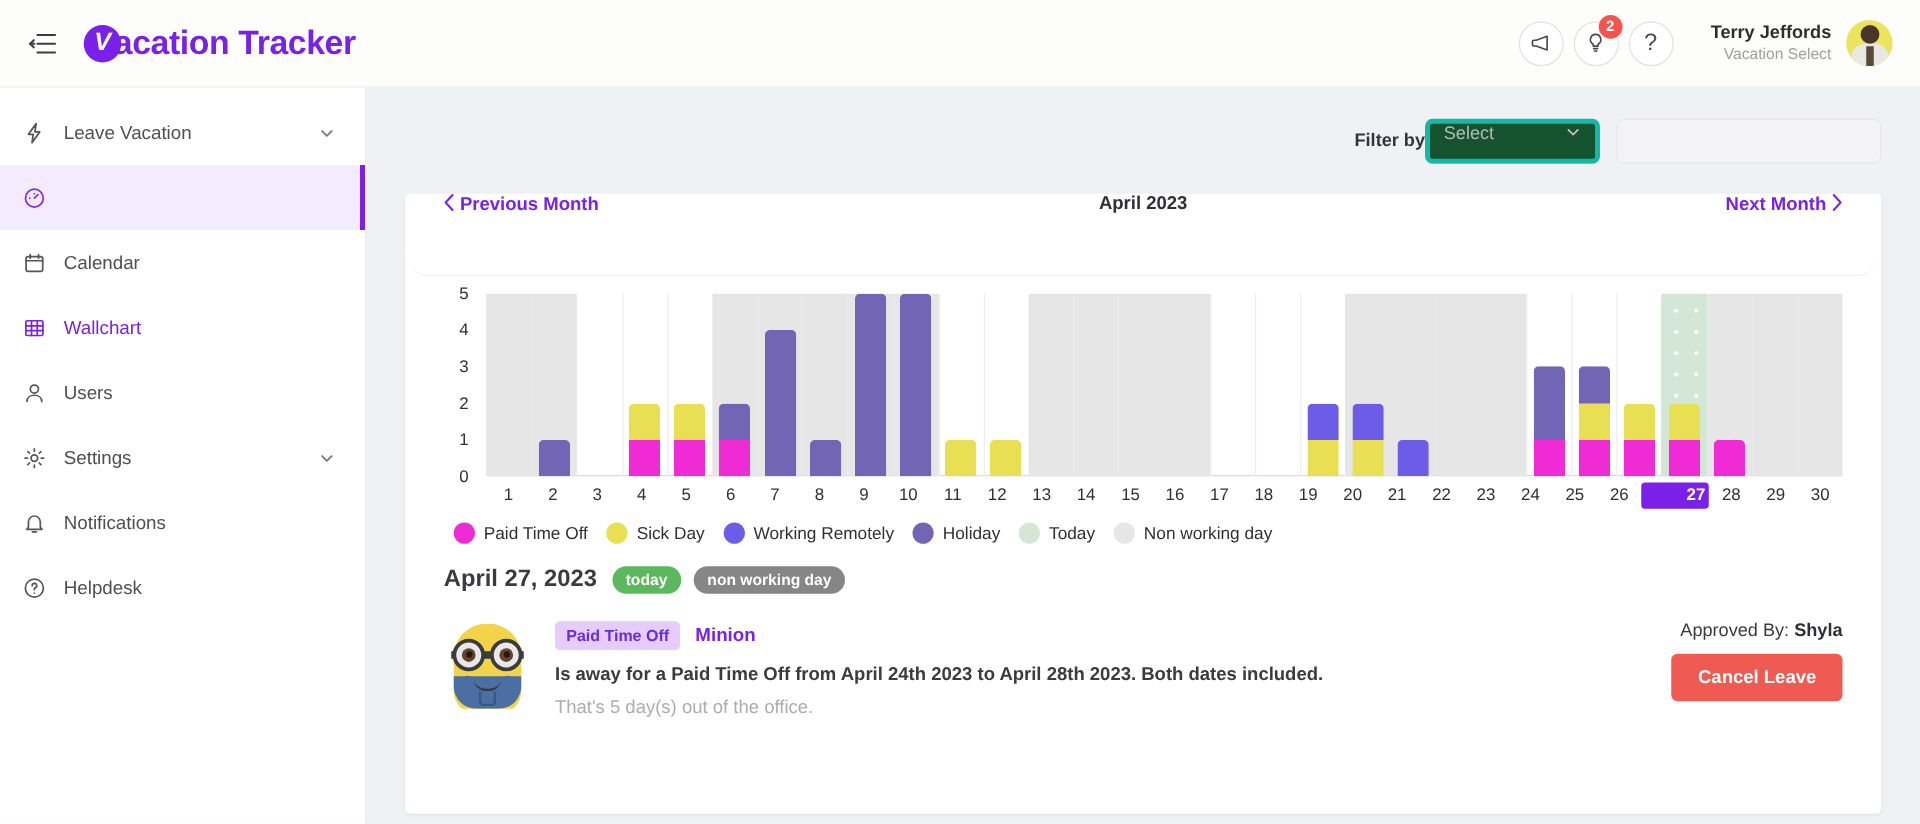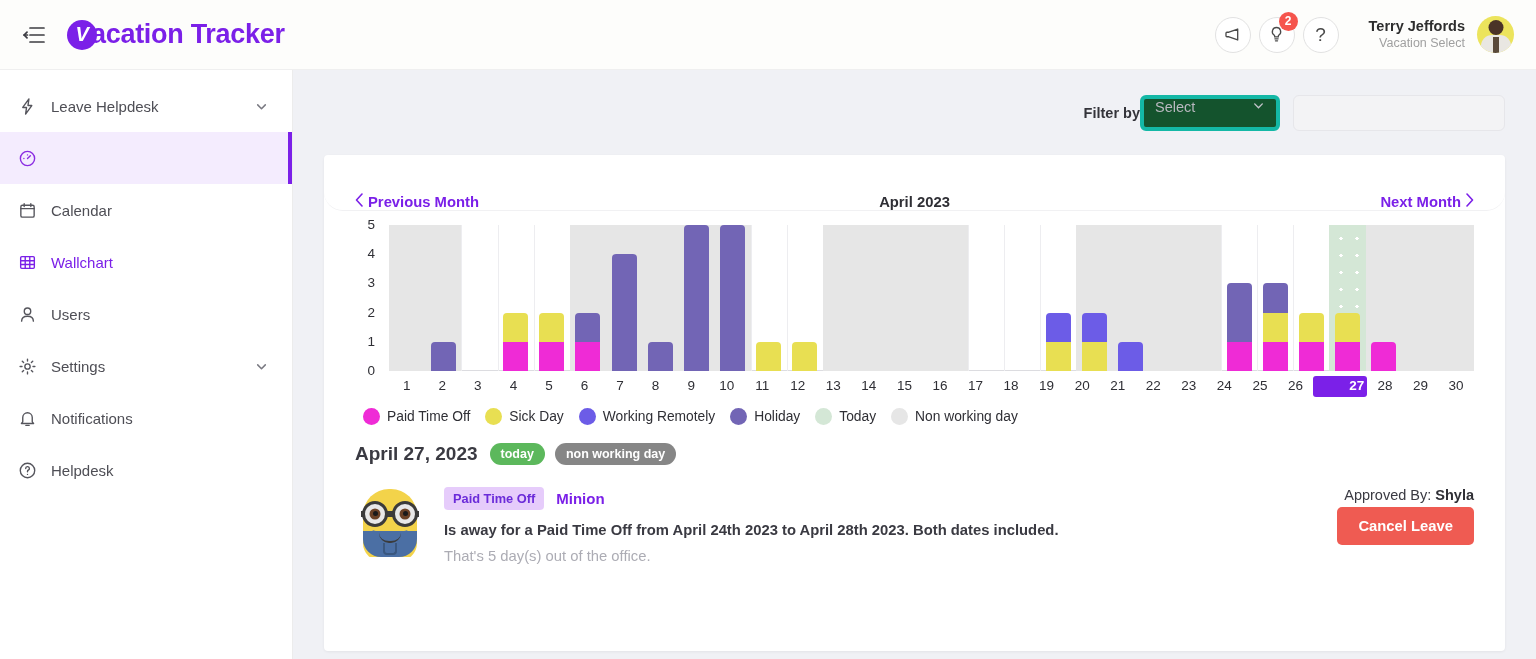--- a/index.html
+++ b/index.html
@@ -140,21 +140,21 @@
     outline: none; color: #4a4a4a;
   }
 
   .card {
     margin: 0 31px; background: #fff; border-radius: 4px;
     box-shadow: 0 1px 3px rgba(0,0,0,0.06);
     height: 496px; overflow: hidden;
   }
 
   .month-head {
-    height: 56px; display: flex; align-items: flex-end;
+    height: 66px; display: flex; align-items: flex-start;
     padding: 0 31px; border-bottom: 1px solid #f1f1f3;
     position: relative;
     border-radius: 19px;
   }
   .month-nav {
     color: #7b20e8; font-size: 14.8px; font-weight: bold;
     cursor: pointer; display: flex; align-items: center; gap: 4px;
   }
   .month-title {
     position: absolute; left: 0; right: 0; text-align: center;
@@ -285,21 +285,21 @@
   .req-user { color: #7b20e8; font-size: 15px; font-weight: bold; cursor: pointer; }
   .req-text {
     margin-top: 12px; font-size: 14.8px; color: #3a3a42; font-weight: bold;
   }
   .req-sub { margin-top: 10px; font-size: 14.8px; color: #acacb4; }
 
   .req-right { flex: none; text-align: right; padding-left: 20px; }
   .approved-by { font-size: 14.5px; color: #3a3a42; }
   .approved-by b { color: #2f2f35; }
   .cancel-btn {
-    margin-top: 4px;
+    margin-top: 10px;
     background: #ef5b52; color: #fff; border: none;
     font-size: 14.8px; font-weight: bold;
     padding: 11px 21px; border-radius: 5px; cursor: pointer;
     font-family: inherit;
   }
 </style>
 </head>
 <body>
 
 <div class="topbar">
@@ -350,21 +350,21 @@
   </div>
 </div>
 
 <div class="sidebar" id="sidebar">
     <div class="nav-item">
       <span class="ni-icon">
         <svg width="19" height="19" viewBox="0 0 20 20" fill="none" stroke="currentColor" stroke-width="1.45" stroke-linecap="round" stroke-linejoin="round">
           <path d="M11.5 2 5 11h4l-1 7 6.5-9h-4z"></path>
         </svg>
       </span>
-      <span class="ni-label">Leave Helpdesk</span>
+      <span class="ni-label">Leave Vacation</span>
       <span class="ni-chev">
         <svg width="13" height="13" viewBox="0 0 12 12" fill="none" stroke="currentColor" stroke-width="1.4" stroke-linecap="round" stroke-linejoin="round">
           <path d="M2.5 4.5 6 8l3.5-3.5"></path>
         </svg>
       </span>
     </div>
     <div class="nav-item active">
       <span class="ni-icon">
         <svg width="19" height="19" viewBox="0 0 20 20" fill="none" stroke="currentColor" stroke-width="1.45" stroke-linecap="round" stroke-linejoin="round">
           <circle cx="10" cy="10" r="7.5"></circle>

